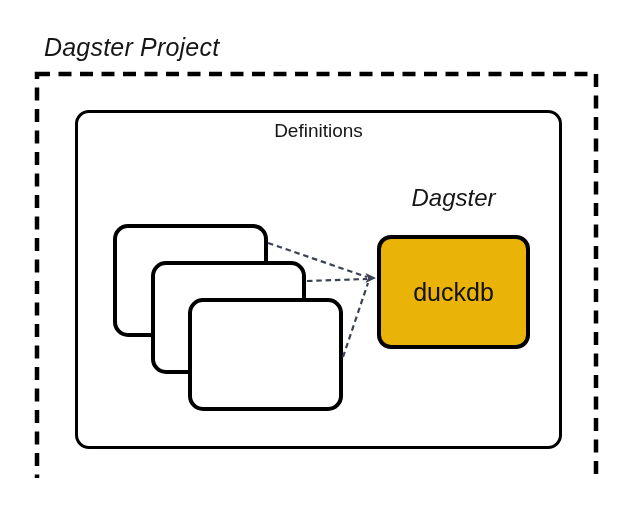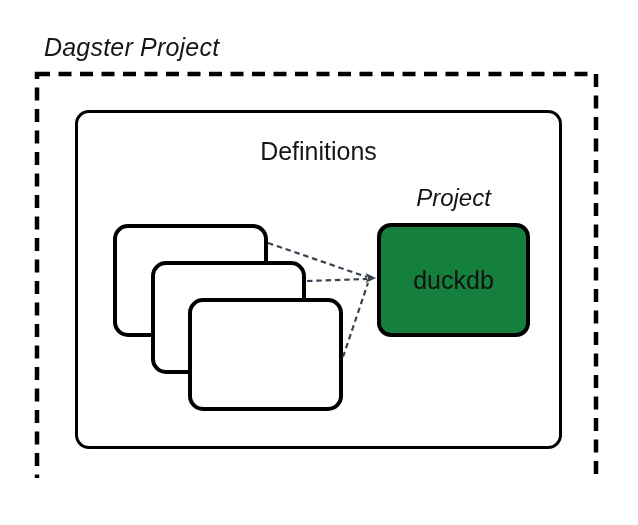--- a/index.html
+++ b/index.html
@@ -34,24 +34,24 @@
     height: 339px;
     box-sizing: border-box;
     border: 3px solid #000000;
     border-radius: 14px;
     background: #ffffff;
     z-index: 1;
   }
   .definitions-label {
     position: absolute;
     left: 75px;
-    top: 137px;
+    top: 120px;
     width: 487px;
     text-align: center;
-    font-size: 25px;
+    font-size: 19px;
     z-index: 2;
   }
   .assets-label {
     position: absolute;
     left: 124px;
     top: 184px;
     font-size: 24px;
     font-style: italic;
     font-weight: 500;
     z-index: 2;
@@ -77,27 +77,27 @@
     border: 4px solid #000000;
     border-radius: 15px;
     background: #ffffff;
   }
   .asset-card.card-1 { left: 113px; top: 224px; z-index: 3; }
   .asset-card.card-2 { left: 151px; top: 261px; z-index: 4; }
   .asset-card.card-3 { left: 188px; top: 298px; z-index: 5; }
   .resource-box {
     position: absolute;
     left: 377px;
-    top: 223px;
+    top: 235px;
     width: 153px;
     height: 114px;
     box-sizing: border-box;
     border: 4px solid #000000;
     border-radius: 14px;
-    background: #15803d;
+    background: #eab308;
     z-index: 3;
     display: flex;
     align-items: center;
     justify-content: center;
   }
   .resource-box .resource-name {
     font-size: 25px;
     color: #111111;
   }
   .overlay-svg {
@@ -115,21 +115,21 @@
 
 <div class="stage">
 
   <div class="diagram-title">Dagster Project</div>
 
   <div class="definitions-box"></div>
 
   <div class="definitions-label">Definitions</div>
 
 
-  <div class="resource-label">Project</div>
+  <div class="resource-label">Dagster</div>
 
   <div class="asset-card card-1"></div>
   <div class="asset-card card-2"></div>
   <div class="asset-card card-3"></div>
 
   <div class="resource-box">
     <span class="resource-name">duckdb</span>
   </div>
 
   <svg class="overlay-svg" viewBox="0 0 638 525" xmlns="http://www.w3.org/2000/svg">

